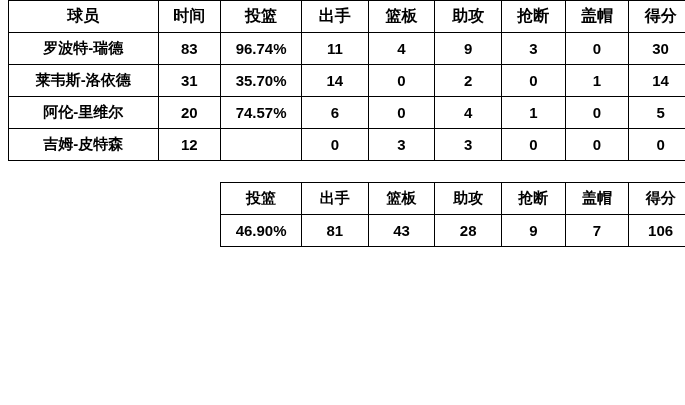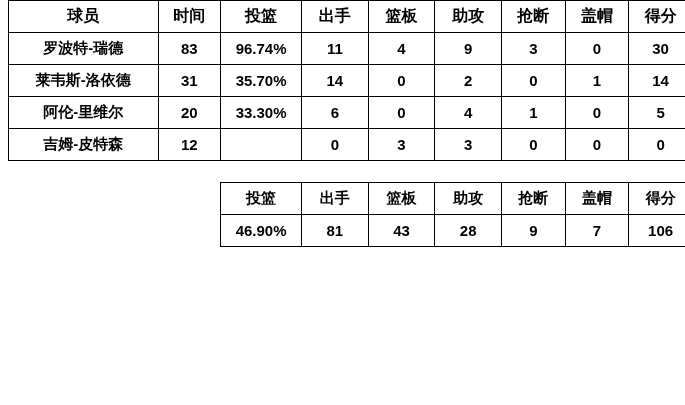--- a/index.html
+++ b/index.html
@@ -115,21 +115,21 @@
         <td>14</td>
         <td>0</td>
         <td>2</td>
         <td>0</td>
         <td>1</td>
         <td>14</td>
       </tr>
       <tr>
         <td class="player">阿伦-里维尔</td>
         <td>20</td>
-        <td>33.30%</td>
+        <td>74.57%</td>
         <td>6</td>
         <td>0</td>
         <td>4</td>
         <td>1</td>
         <td>0</td>
         <td>5</td>
       </tr>
       <tr>
         <td class="player">吉姆-皮特森</td>
         <td>12</td>

